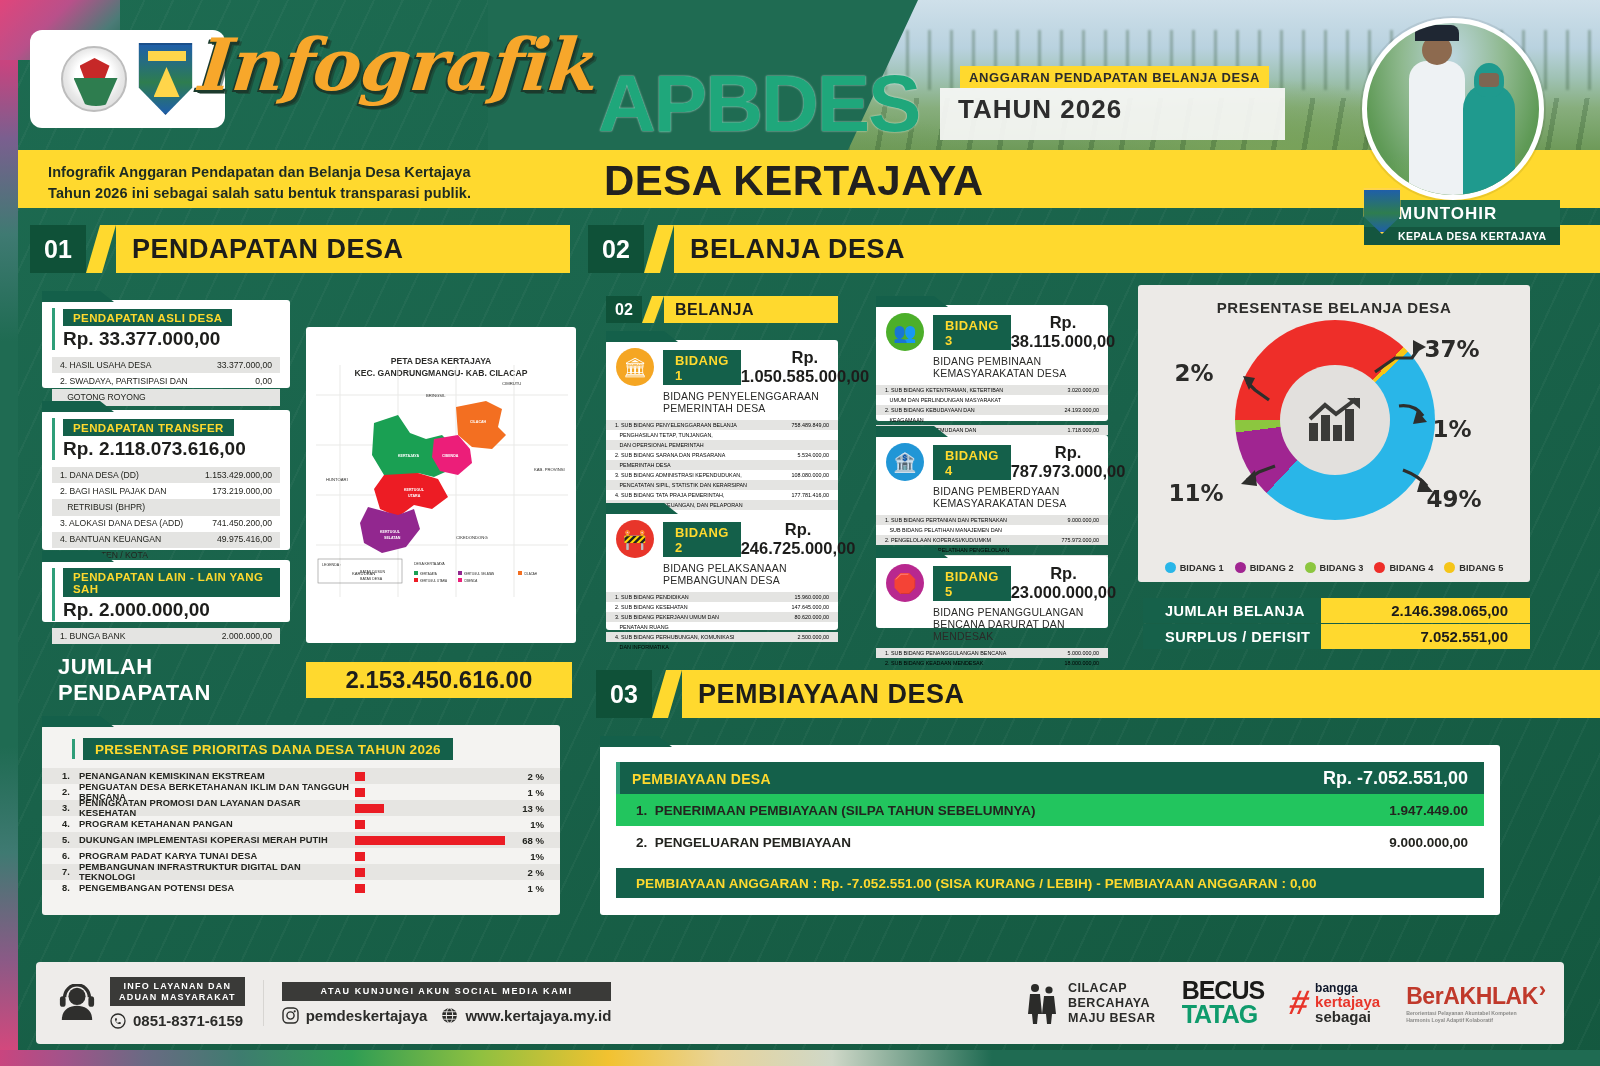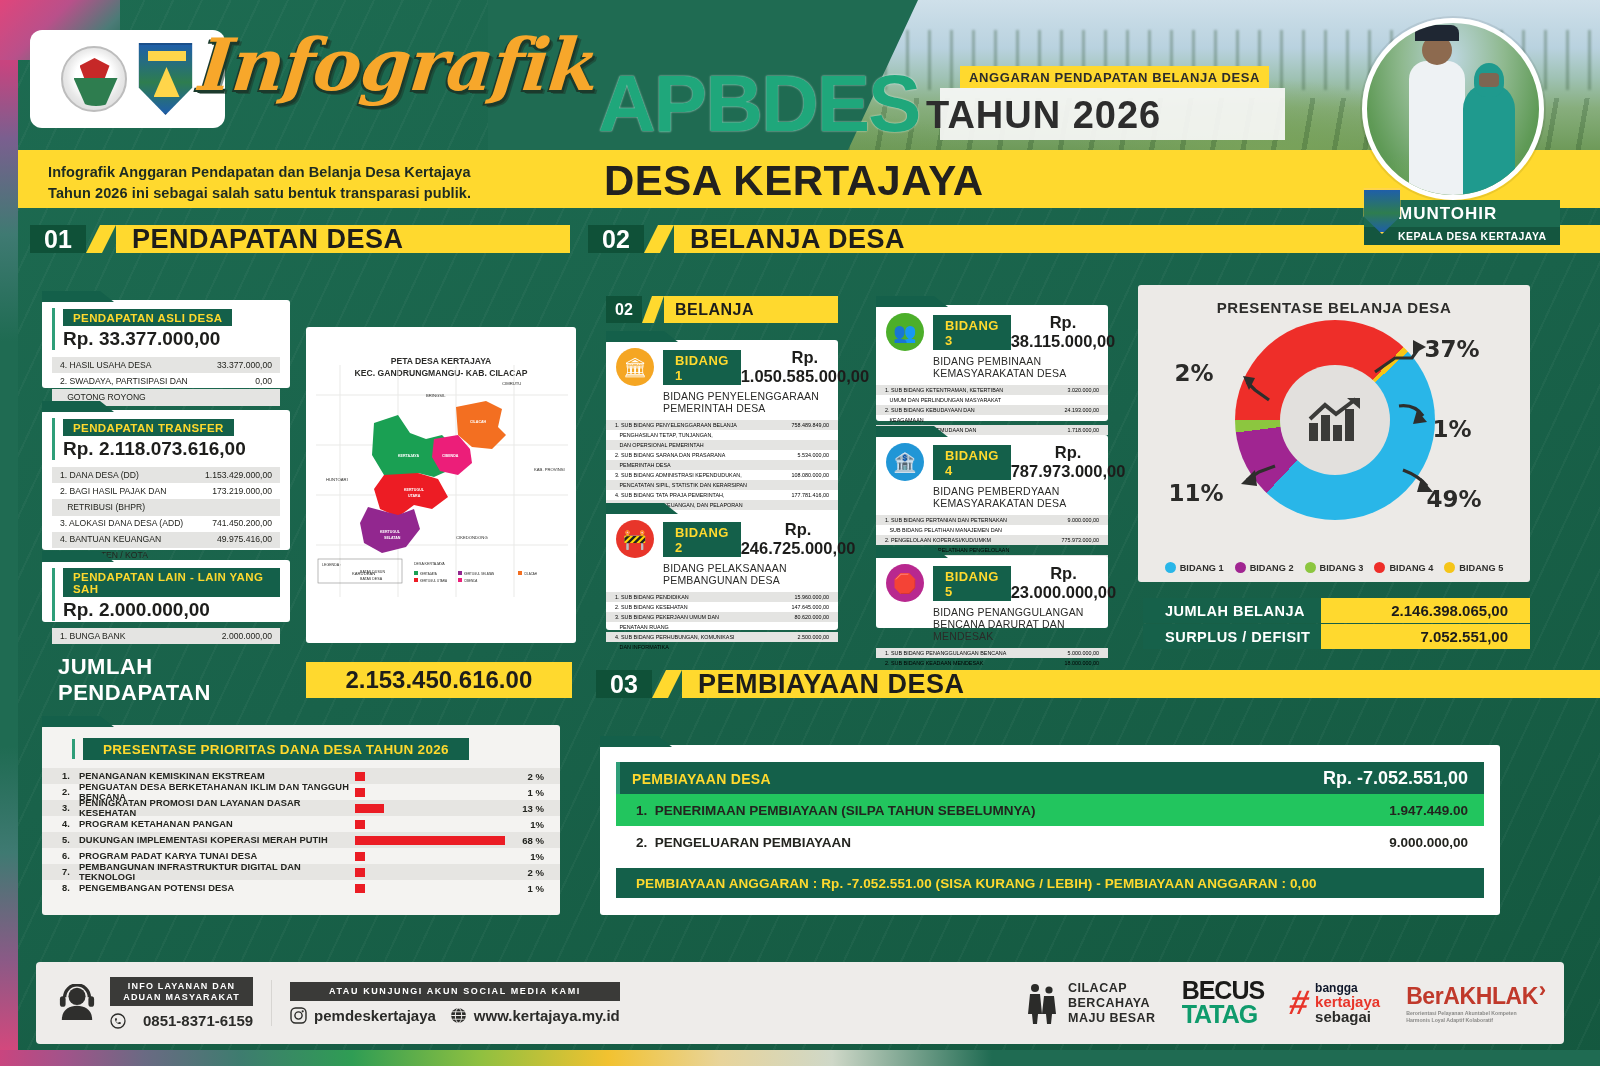--- a/index.html
+++ b/index.html
@@ -57,21 +57,21 @@
     color:#f7a72b; letter-spacing:-1px;
     text-shadow: -2px 2px 0 #1b3a2c, 2px 3px 0 #1b3a2c, 4px 4px 0 rgba(27,58,44,.55);
     transform: skewX(-6deg); }
   .apbdes { position:absolute; left:598px; top:68px; z-index:7; font-size:80px; font-weight:900;
     color:#1fa77b; letter-spacing:-2px; line-height:.9;
     text-shadow: 0 0 2px rgba(255,255,255,.8); }
   .tag-anggaran { position:absolute; left:960px; top:66px; z-index:7; background:#ffd92e;
     color:#2b2b2b; font-size:13px; font-weight:800; letter-spacing:.6px; padding:4px 9px 3px; }
   .tahun-band { position:absolute; left:940px; top:88px; width:345px; height:52px;
     background: rgba(248,248,246,.93); z-index:6; }
-  .tahun-txt { position:absolute; left:926px; top:94px; z-index:7; font-size:38px; font-weight:900;
+  .tahun-txt { position:absolute; left:958px; top:94px; z-index:7; font-size:26px; font-weight:900;
     color:#2d2d2d; letter-spacing:1px; }
 
   .yellow-strap { position:absolute; left:18px; top:150px; width:1582px; height:58px; background:#ffd92e; z-index:5;}
   .strap-sub { position:absolute; left:48px; top:162px; z-index:8; font-size:14.5px; font-weight:700;
     color:#1d2b22; line-height:1.45; letter-spacing:.1px; }
   .desa-kertajaya { position:absolute; left:604px; top:157px; z-index:8; font-size:42px; font-weight:900;
     color:#22211f; letter-spacing:.5px; }
 
   
   .kades { position:absolute; right:56px; top:18px; width:182px; height:182px; z-index:9; }
@@ -89,21 +89,21 @@
   .name-plate { position:absolute; right:40px; top:200px; z-index:10; width:196px; }
   .np-row { background:#1c6a50; display:flex; align-items:center; gap:8px; padding:4px 8px 3px 34px; position:relative;}
   .np-name { color:#fff; font-size:17px; font-weight:900; letter-spacing:1px; }
   .np-sub { background:#14563f; color:#fff; font-size:10.5px; font-weight:800; letter-spacing:.5px;
     padding:3px 8px 3px 34px; }
   .np-seal { position:absolute; left:-2px; top:-12px; width:40px; height:46px; z-index:2;
     background:linear-gradient(180deg,#1f5fa8 0%,#2e7d4f 55%,#1f5fa8 100%);
     clip-path: polygon(4% 0, 96% 0, 96% 62%, 50% 100%, 4% 62%); border:2px solid #ffd54a;}
 
   
-  .sec-bar { position:absolute; height:28px; display:flex; align-items:stretch; z-index:4; }
+  .sec-bar { position:absolute; height:48px; display:flex; align-items:stretch; z-index:4; }
   .sec-num { width:56px; background:#0f5138; color:#fff; font-size:25px; font-weight:900;
     display:flex; align-items:center; justify-content:center; }
   .sec-notch { width:30px; background:#ffd92e; clip-path: polygon(14px 0, 30px 0, 16px 100%, 0 100%); }
   .sec-label { flex:1; background:#ffd92e; color:#1d1d1b; font-size:27px; font-weight:900;
     display:flex; align-items:center; padding-left:16px; letter-spacing:.5px; }
 
   
   .card { position:absolute; background:#fff; border-radius:3px; z-index:4; }
   .card::before { content:""; position:absolute; left:0; top:-9px; width:72px; height:11px;
     background:#14604a; clip-path: polygon(0 0, 58px 0, 72px 100%, 0 100%); }
@@ -161,21 +161,21 @@
   .bigbar .r { background:#ffd92e; color:#1d1d1b; font-size:24px; font-weight:900; display:flex;
     align-items:center; justify-content:center; padding:0 26px; }
 
   
   .prio { position:absolute; left:42px; top:725px; width:518px; height:190px; background:#f4f3f1;
     border-radius:3px; z-index:4; }
   .prio::before{content:"";position:absolute;left:0;top:-9px;width:72px;height:11px;background:#14604a;
     clip-path: polygon(0 0, 58px 0, 72px 100%, 0 100%);}
   .prio-cap { display:flex; align-items:center; padding:13px 0 8px 30px; }
   .prio-cap .b { width:3px; height:20px; background:#2f9e79; margin-right:8px; }
-  .prio-cap .t { background:#14604a; color:#ffd92e; font-size:13.5px; font-weight:900; padding:4px 20px 3px;
+  .prio-cap .t { background:#14604a; color:#ffd92e; font-size:13.5px; font-weight:900; padding:4px 12px 3px;
     letter-spacing:.3px; }
   .prow { display:flex; align-items:center; font-size:9.3px; font-weight:700; color:#23241f;
     padding:2px 16px 2px 20px; height:16px; }
   .prow.alt { background:#e6e5e2; }
   .prow .n { width:17px; }
   .prow .t { flex:1; letter-spacing:.1px;}
   .prow .track { width:155px; height:9px; position:relative; }
   .prow .bar { height:9px; background:#eb1c24; }
   .prow .p { width:34px; text-align:right; font-size:9.6px; }
 
@@ -195,21 +195,21 @@
   .pemb-row.alt { background:#22c55e; }
   .pemb-foot { margin:10px 16px 0; background:#14604a; color:#ffd92e; font-size:13.5px; font-weight:800;
     padding:8px 16px 7px 20px; letter-spacing:.1px;}
 
   
   .footer { position:absolute; left:36px; bottom:22px; width:1528px; height:82px;
     background:#eeecea; border-radius:4px; z-index:4; display:flex; align-items:center; }
   .f-headset { width:38px; height:38px; margin-left:22px; position:relative; }
   .f-badge { background:#3a3a38; color:#fff; font-size:9px; font-weight:900; letter-spacing:1.2px;
     padding:4px 9px 3px; line-height:1.25; text-align:center;}
-  .f-line { display:flex; align-items:center; gap:17px; font-size:15px; color:#2b2b29; font-weight:600; }
+  .f-line { display:flex; align-items:center; gap:7px; font-size:15px; color:#2b2b29; font-weight:600; }
   .f-sep { width:1px; height:46px; background:#d7d5d2; margin:0 18px; }
   .logos { margin-left:auto; display:flex; align-items:center; gap:26px; padding-right:26px; }
 
   
   .mapcard { position:absolute; left:306px; top:327px; width:270px; height:316px; background:#fff;
     border-radius:3px; z-index:4; }
   .map-title { text-align:center; font-size:8.6px; font-weight:700; color:#2b2b29; padding-top:28px; line-height:1.4;}
 </style>
 </head>
 <body>

